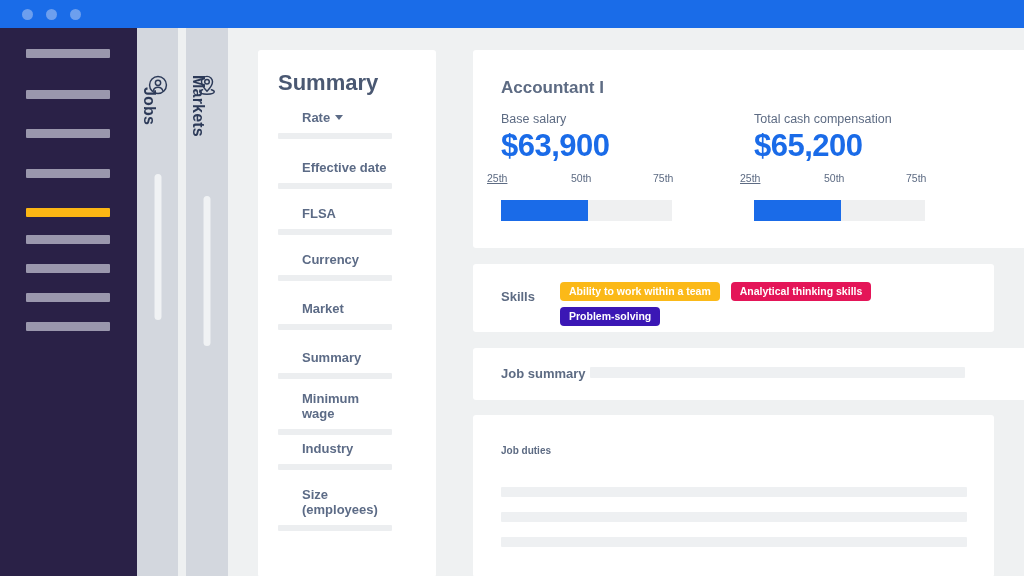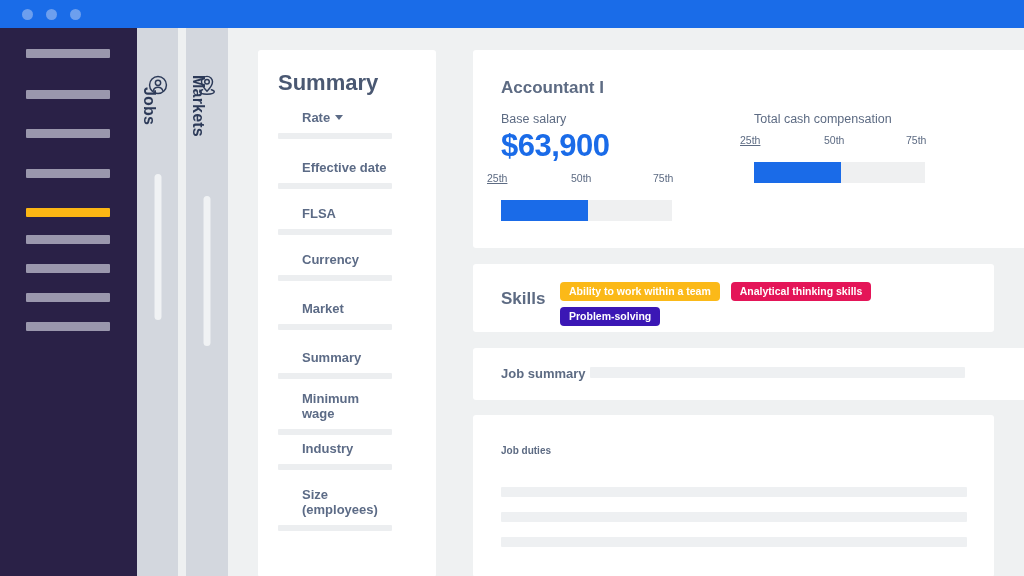--- a/index.html
+++ b/index.html
@@ -203,21 +203,21 @@
   }
 
   
   .card.skills {
     left: 245px; top: 236px;
     width: 521px; height: 68px;
   }
   .skills-label {
     position: absolute;
     left: 28px; top: 25px;
-    font-size: 17px;
+    font-size: 13px;
     font-weight: bold;
     color: #5d6b83;
   }
   .tags {
     position: absolute;
     left: 87px; top: 18px;
     width: 420px;
     display: flex;
     flex-wrap: wrap;
     gap: 6px 11px;
@@ -348,20 +348,21 @@
           <span class="pct-tick t50">50th</span>
           <span class="pct-tick t75">75th</span>
         </div>
         <div class="pct-track">
           <div class="pct-fill" id="base-fill" style="width: 51%;"></div>
         </div>
       </div>
 
       <div class="sal-col right">
         <div class="sal-label">Total cash compensation</div>
+        <div class="sal-value">$65,200</div>
         <div class="pct-row">
           <span class="pct-tick t25">25th</span>
           <span class="pct-tick t50">50th</span>
           <span class="pct-tick t75">75th</span>
         </div>
         <div class="pct-track">
           <div class="pct-fill" id="total-fill" style="width: 51%;"></div>
         </div>
       </div>
     </section>

